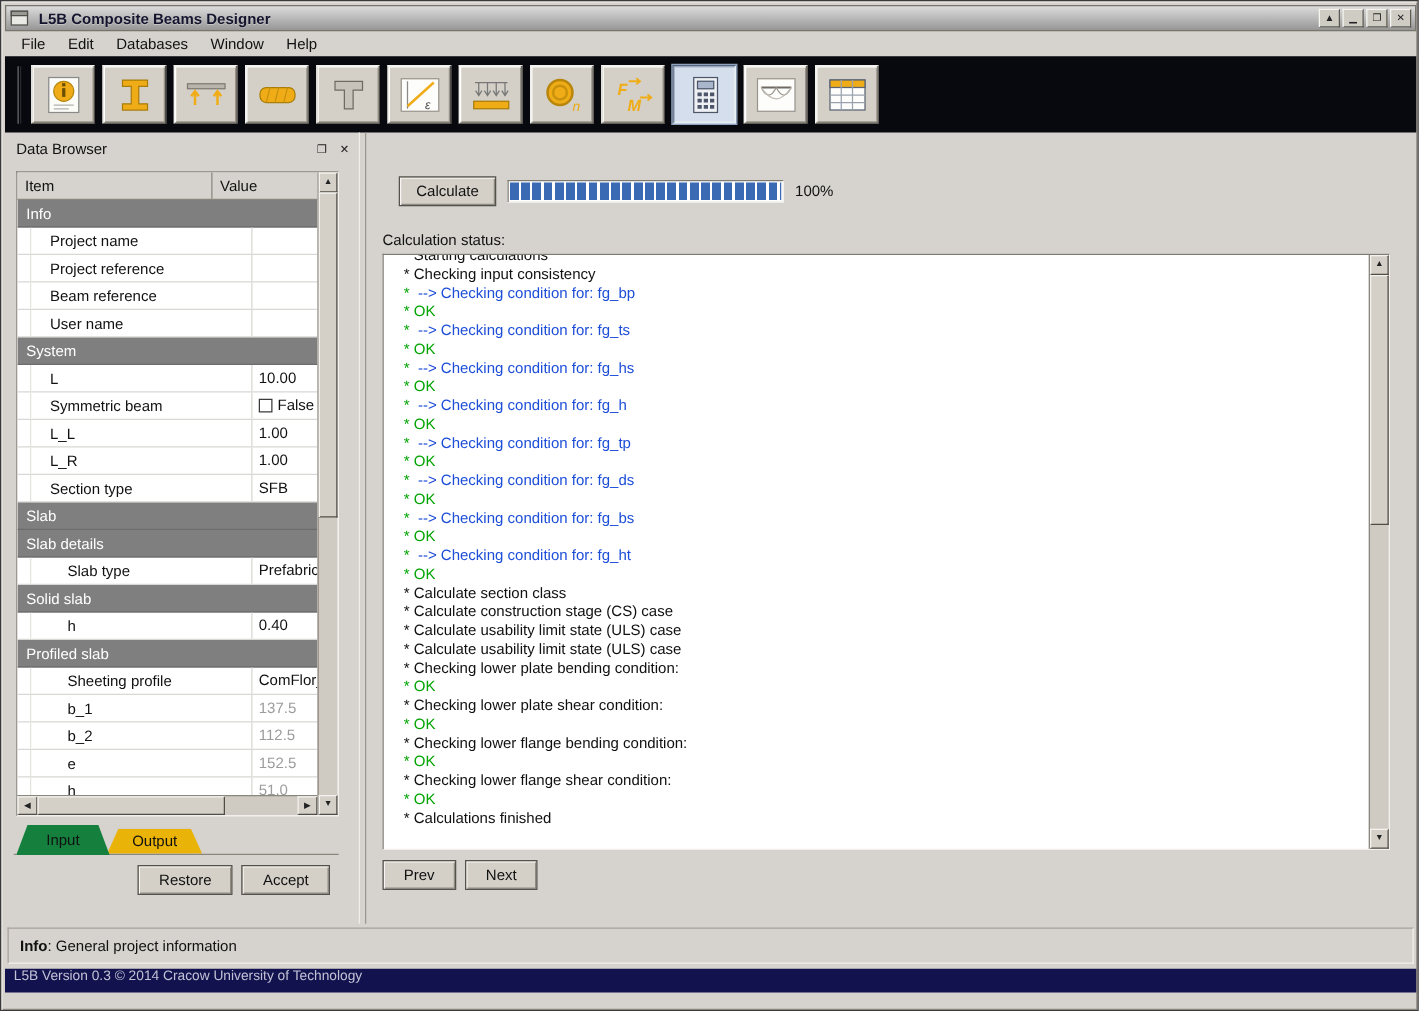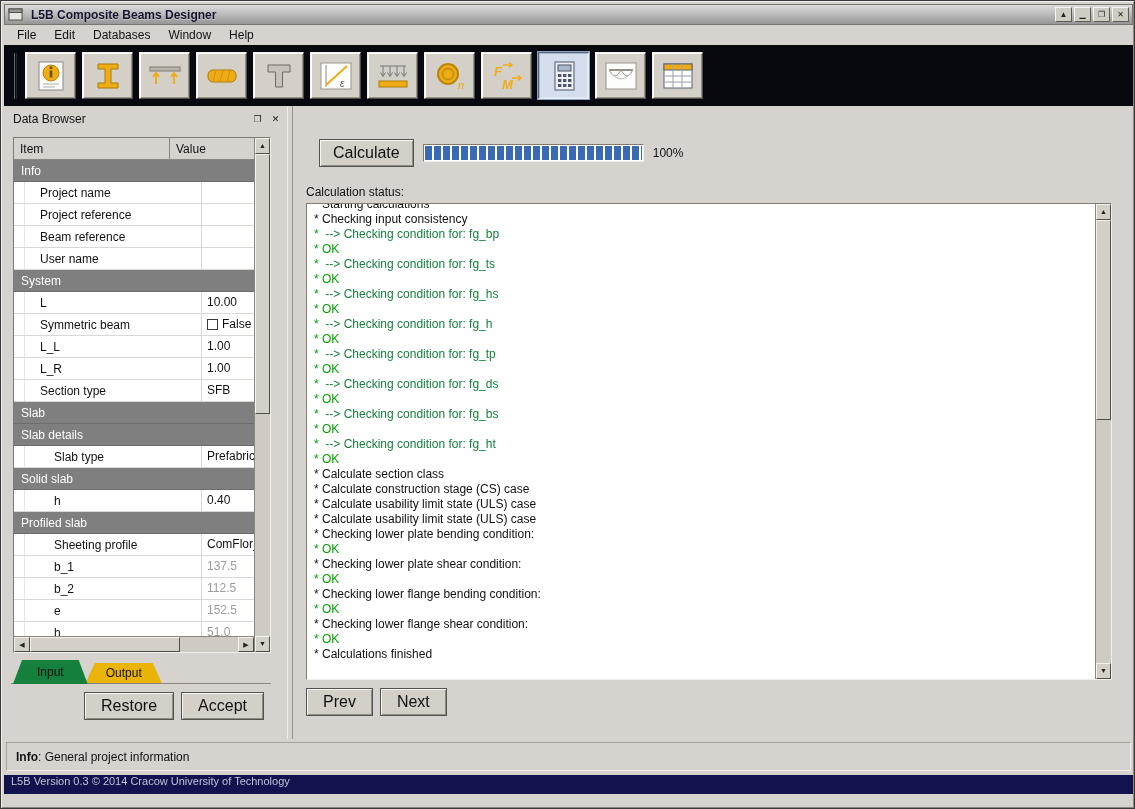--- a/index.html
+++ b/index.html
@@ -79,44 +79,44 @@
   .tabs{position:absolute;left:7px;top:553px;width:260px;height:25px;display:flex;
     align-items:flex-end;border-bottom:1px solid #8a877f;padding-left:2px}
   .tab{font-size:12px;background:#d6d3ce;position:relative;white-space:nowrap;
     clip-path:polygon(9px 0, calc(100% - 9px) 0, 100% 100%, 0 100%);
     filter:drop-shadow(0 -1px 0 #8a877f) drop-shadow(1px 0 0 #8a877f) drop-shadow(-1px 0 0 #f4f2ee)}
   .tab.active{z-index:2;padding:5px 24px;background:#15803d;margin-bottom:-1px}
   .tab.inactive{z-index:1;padding:3px 20px;background:#eab308;margin-left:-2px}
 
   .left-buttons{position:absolute;top:586px;right:23px;display:flex;gap:7px}
 
-  .btn{font-size:16px;font-family:inherit;color:#111;background:#d4d0c8;
+  .btn{font-size:12px;font-family:inherit;color:#111;background:#d4d0c8;
     border:1px solid #54524c;box-shadow:inset 1px 1px 0 #f8f6f2, inset -1px -1px 0 #8e8b83;
     padding:4px 16px;white-space:nowrap}
 
   .splitter{position:absolute;left:286px;top:105px;width:6px;height:633px;
     border-left:1px solid #f0eee8;border-right:1px solid #9a968e}
 
   
   .right-panel{position:absolute;left:292px;top:105px;width:840px;height:633px}
   .calc-row{position:absolute;left:26px;top:34px;height:26px;display:flex;align-items:center}
   .calculate-btn{padding:4px 13px}
   .progress{width:221px;height:18px;margin-left:9px;border:1px solid;
     border-color:#7e7b73 #f2f0ec #f2f0ec #7e7b73;background:#fff;padding:1px}
   .progress-fill{height:100%;background:repeating-linear-gradient(90deg,#3a6ab4 0px,#3a6ab4 7px,#ffffff 7px,#ffffff 9px)}
   .percent{margin-left:9px;font-size:12px}
   .status-label{position:absolute;left:13px;top:79px;font-size:12px}
   .log-frame{position:absolute;left:13px;top:97px;width:806px;height:477px;background:#fff;
     border:1px solid;border-color:#7e7b73 #f2f0ec #f2f0ec #7e7b73;display:flex}
-  .log-content{flex:1;overflow:hidden;padding:0 7px;min-width:0}
+  .log-content{flex:1;overflow:hidden;padding:0 16px;min-width:0}
   .log-inner{margin-top:-7px}
   .logline{font-size:12px;line-height:15px;white-space:pre;color:#101010}
   .logline.ok{color:#00a400}
   .star{color:#00a400}
-  .condtext{color:#15803d}
+  .condtext{color:#1d4ed8}
   .navbtns{position:absolute;left:13px;top:582px;display:flex;gap:7px}
   .navbtns .btn{padding:4px 16px}
 
   
   .info-strip{position:absolute;left:5px;top:741px;width:1125px;height:29px;
     border:1px solid;border-color:#a6a29a #f2f0ec #f2f0ec #a6a29a;
     display:flex;align-items:center;padding-left:9px;font-size:12px}
   .info-label{font-weight:bold}
   .statusbar{position:absolute;left:3px;top:774px;width:1129px;height:19px;background:#12124e;
     color:#c2c2d6;font-size:11px;display:flex;align-items:flex-start;padding-left:7px}

